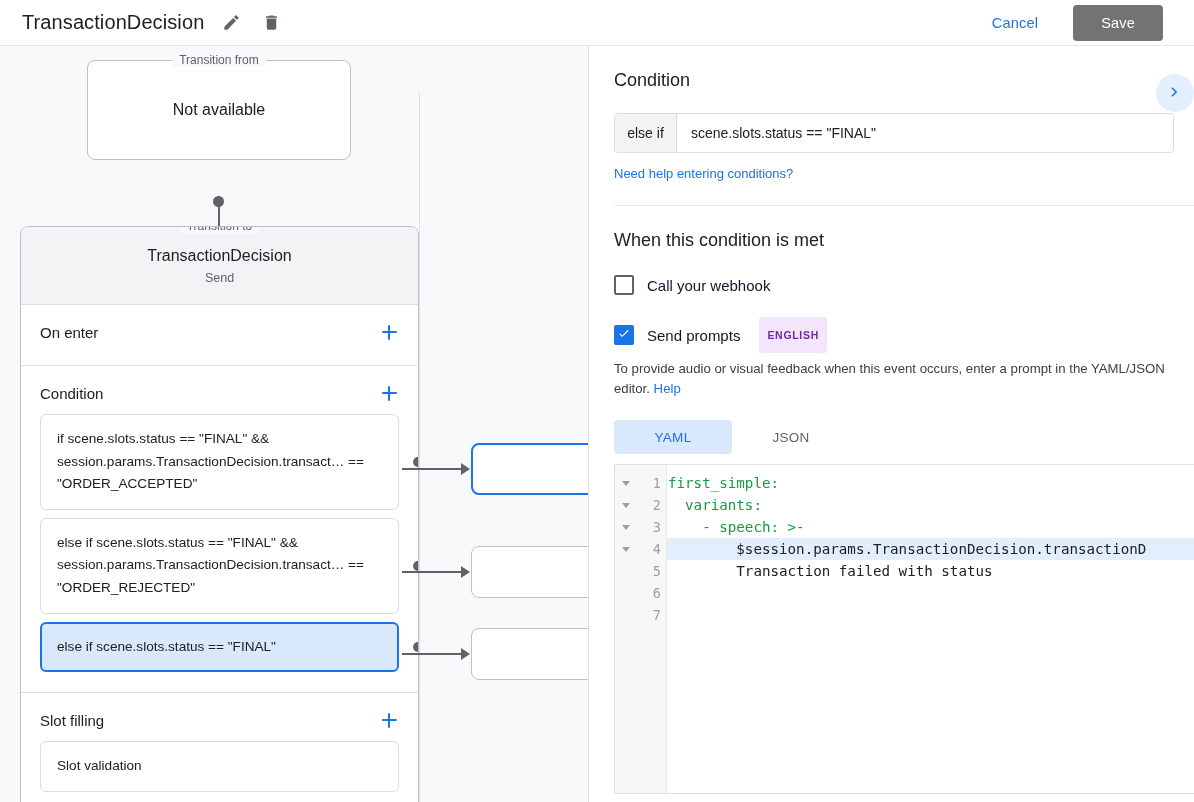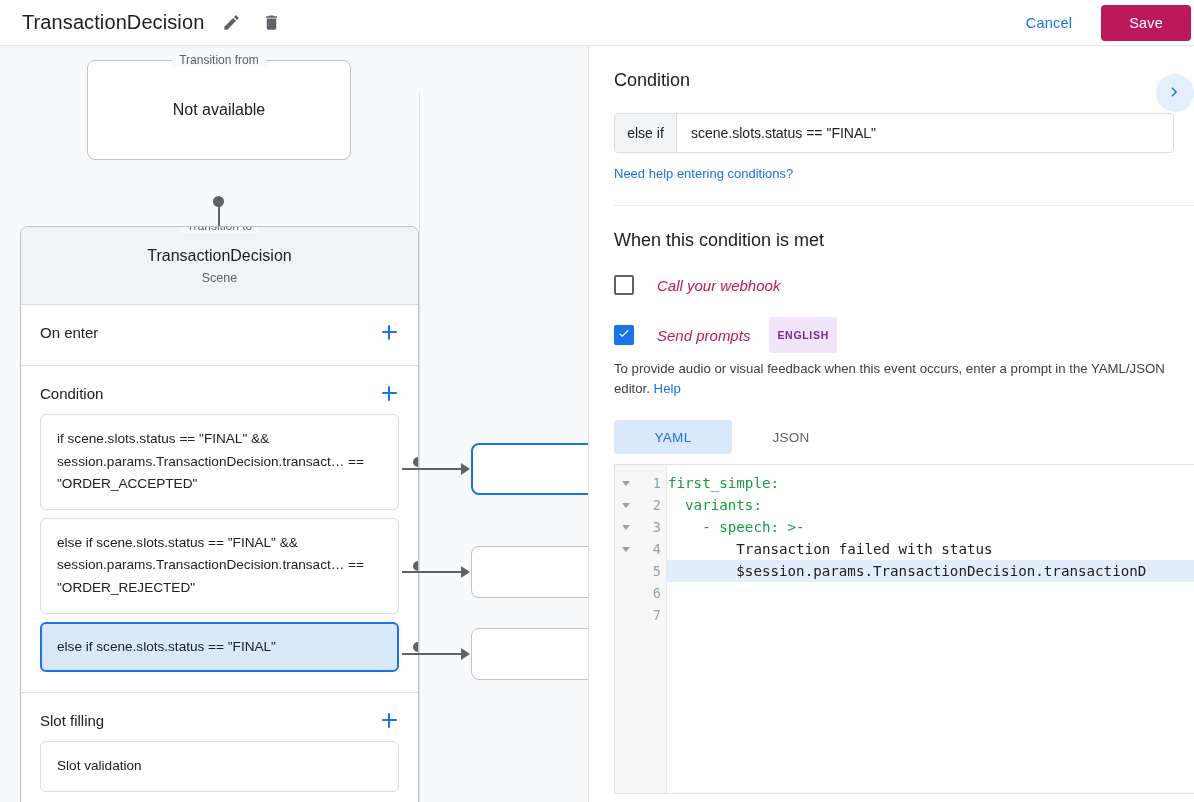--- a/index.html
+++ b/index.html
@@ -24,32 +24,32 @@
     white-space: nowrap;
   }
   .icon-btn {
     width: 26px; height: 26px; margin-left: 14px;
     display: flex; align-items: center; justify-content: center;
     cursor: pointer; background: none; border: none; padding: 0;
   }
   .icon-btn svg { display: block; }
   #topbar-right {
     margin-left: auto; display: flex; align-items: center; gap: 0px;
-    padding-right: 3px;
+    padding-right: 31px;
   }
   #cancel-btn {
     font-size: 14.5px; color: #1a73e8; font-weight: 500;
     background: none; border: none; cursor: pointer;
     padding: 9px 14px; border-radius: 4px; letter-spacing: .2px;
     font-family: "Liberation Sans", sans-serif;
   }
   #save-btn {
     font-size: 14.5px; color: #ffffff; font-weight: 500;
-    background: #be185d; border: none; cursor: pointer;
-    padding: 10px 28px; border-radius: 4px; margin-left: 15px;
+    background: #737373; border: none; cursor: pointer;
+    padding: 10px 28px; border-radius: 4px; margin-left: 21px;
     letter-spacing: .2px;
     font-family: "Liberation Sans", sans-serif;
   }
 
   
   #canvas {
     position: absolute; left: 0; top: 46px; width: 588px; height: 756px;
     background: #f8f9fa; overflow: hidden;
   }
   #canvas-divider {
@@ -217,21 +217,21 @@
     margin: 0 0 24px 0; font-size: 18px; font-weight: 400; color: #202124;
   }
   .check-row { display: flex; align-items: center; margin-bottom: 22px; }
   .checkbox {
     width: 20px; height: 20px; border-radius: 2px; cursor: pointer;
     border: 2px solid #5f6368; background: #fff;
     display: flex; align-items: center; justify-content: center;
     flex: 0 0 auto;
   }
   .checkbox.checked { background: #1a73e8; border-color: #1a73e8; }
-  .check-label { font-size: 15px; color: #be185d; margin-left: 23px; font-style: italic; }
+  .check-label { font-size: 15px; color: #0f172a; margin-left: 13px; }
   .lang-badge {
     margin-left: 19px; background: #f3e5fb; color: #7627a8;
     font-size: 10.5px; font-weight: 700; letter-spacing: .7px;
     padding: 12px 8px; border-radius: 3px;
   }
   #prompt-desc {
     font-size: 13.2px; color: #3c4043; line-height: 20px;
     margin: -8px 0 0 0; max-width: 560px;
   }
   #prompt-desc a { color: #1a73e8; text-decoration: none; cursor: pointer; }
@@ -321,21 +321,21 @@
 
   <div id="conn-dot"></div>
   <div id="conn-line"></div>
   <div id="conn-arrow"></div>
 
   <div id="scene-card">
     <div class="legend">Transition to</div>
 
     <div id="scene-head">
       <div class="name">TransactionDecision</div>
-      <div class="sub">Scene</div>
+      <div class="sub">Send</div>
     </div>
 
     <div class="section">
       <div class="section-head">
         <span class="section-title">On enter</span>
         <span class="plus-btn"></span>
       </div>
     </div>
 
     <div class="section">
@@ -469,19 +469,19 @@
           </div>
         <div class="gutter-row">
             <span class="fold"></span>
             <span class="lnum">7</span>
           </div>
       </div>
       <div id="code">
         <div class="code-row"><span class="k">first_simple:</span></div>
         <div class="code-row"><span class="k">  variants:</span></div>
         <div class="code-row"><span class="k">    - speech: &gt;-</span></div>
+        <div class="code-row hl"><span>        $session.params.TransactionDecision.transactionD</span></div>
         <div class="code-row"><span>        Transaction failed with status</span></div>
-        <div class="code-row hl"><span>        $session.params.TransactionDecision.transactionD</span></div>
         <div class="code-row"><span></span></div>
       </div>
     </div>
   </div>
 </div>
 
 </body></html>

